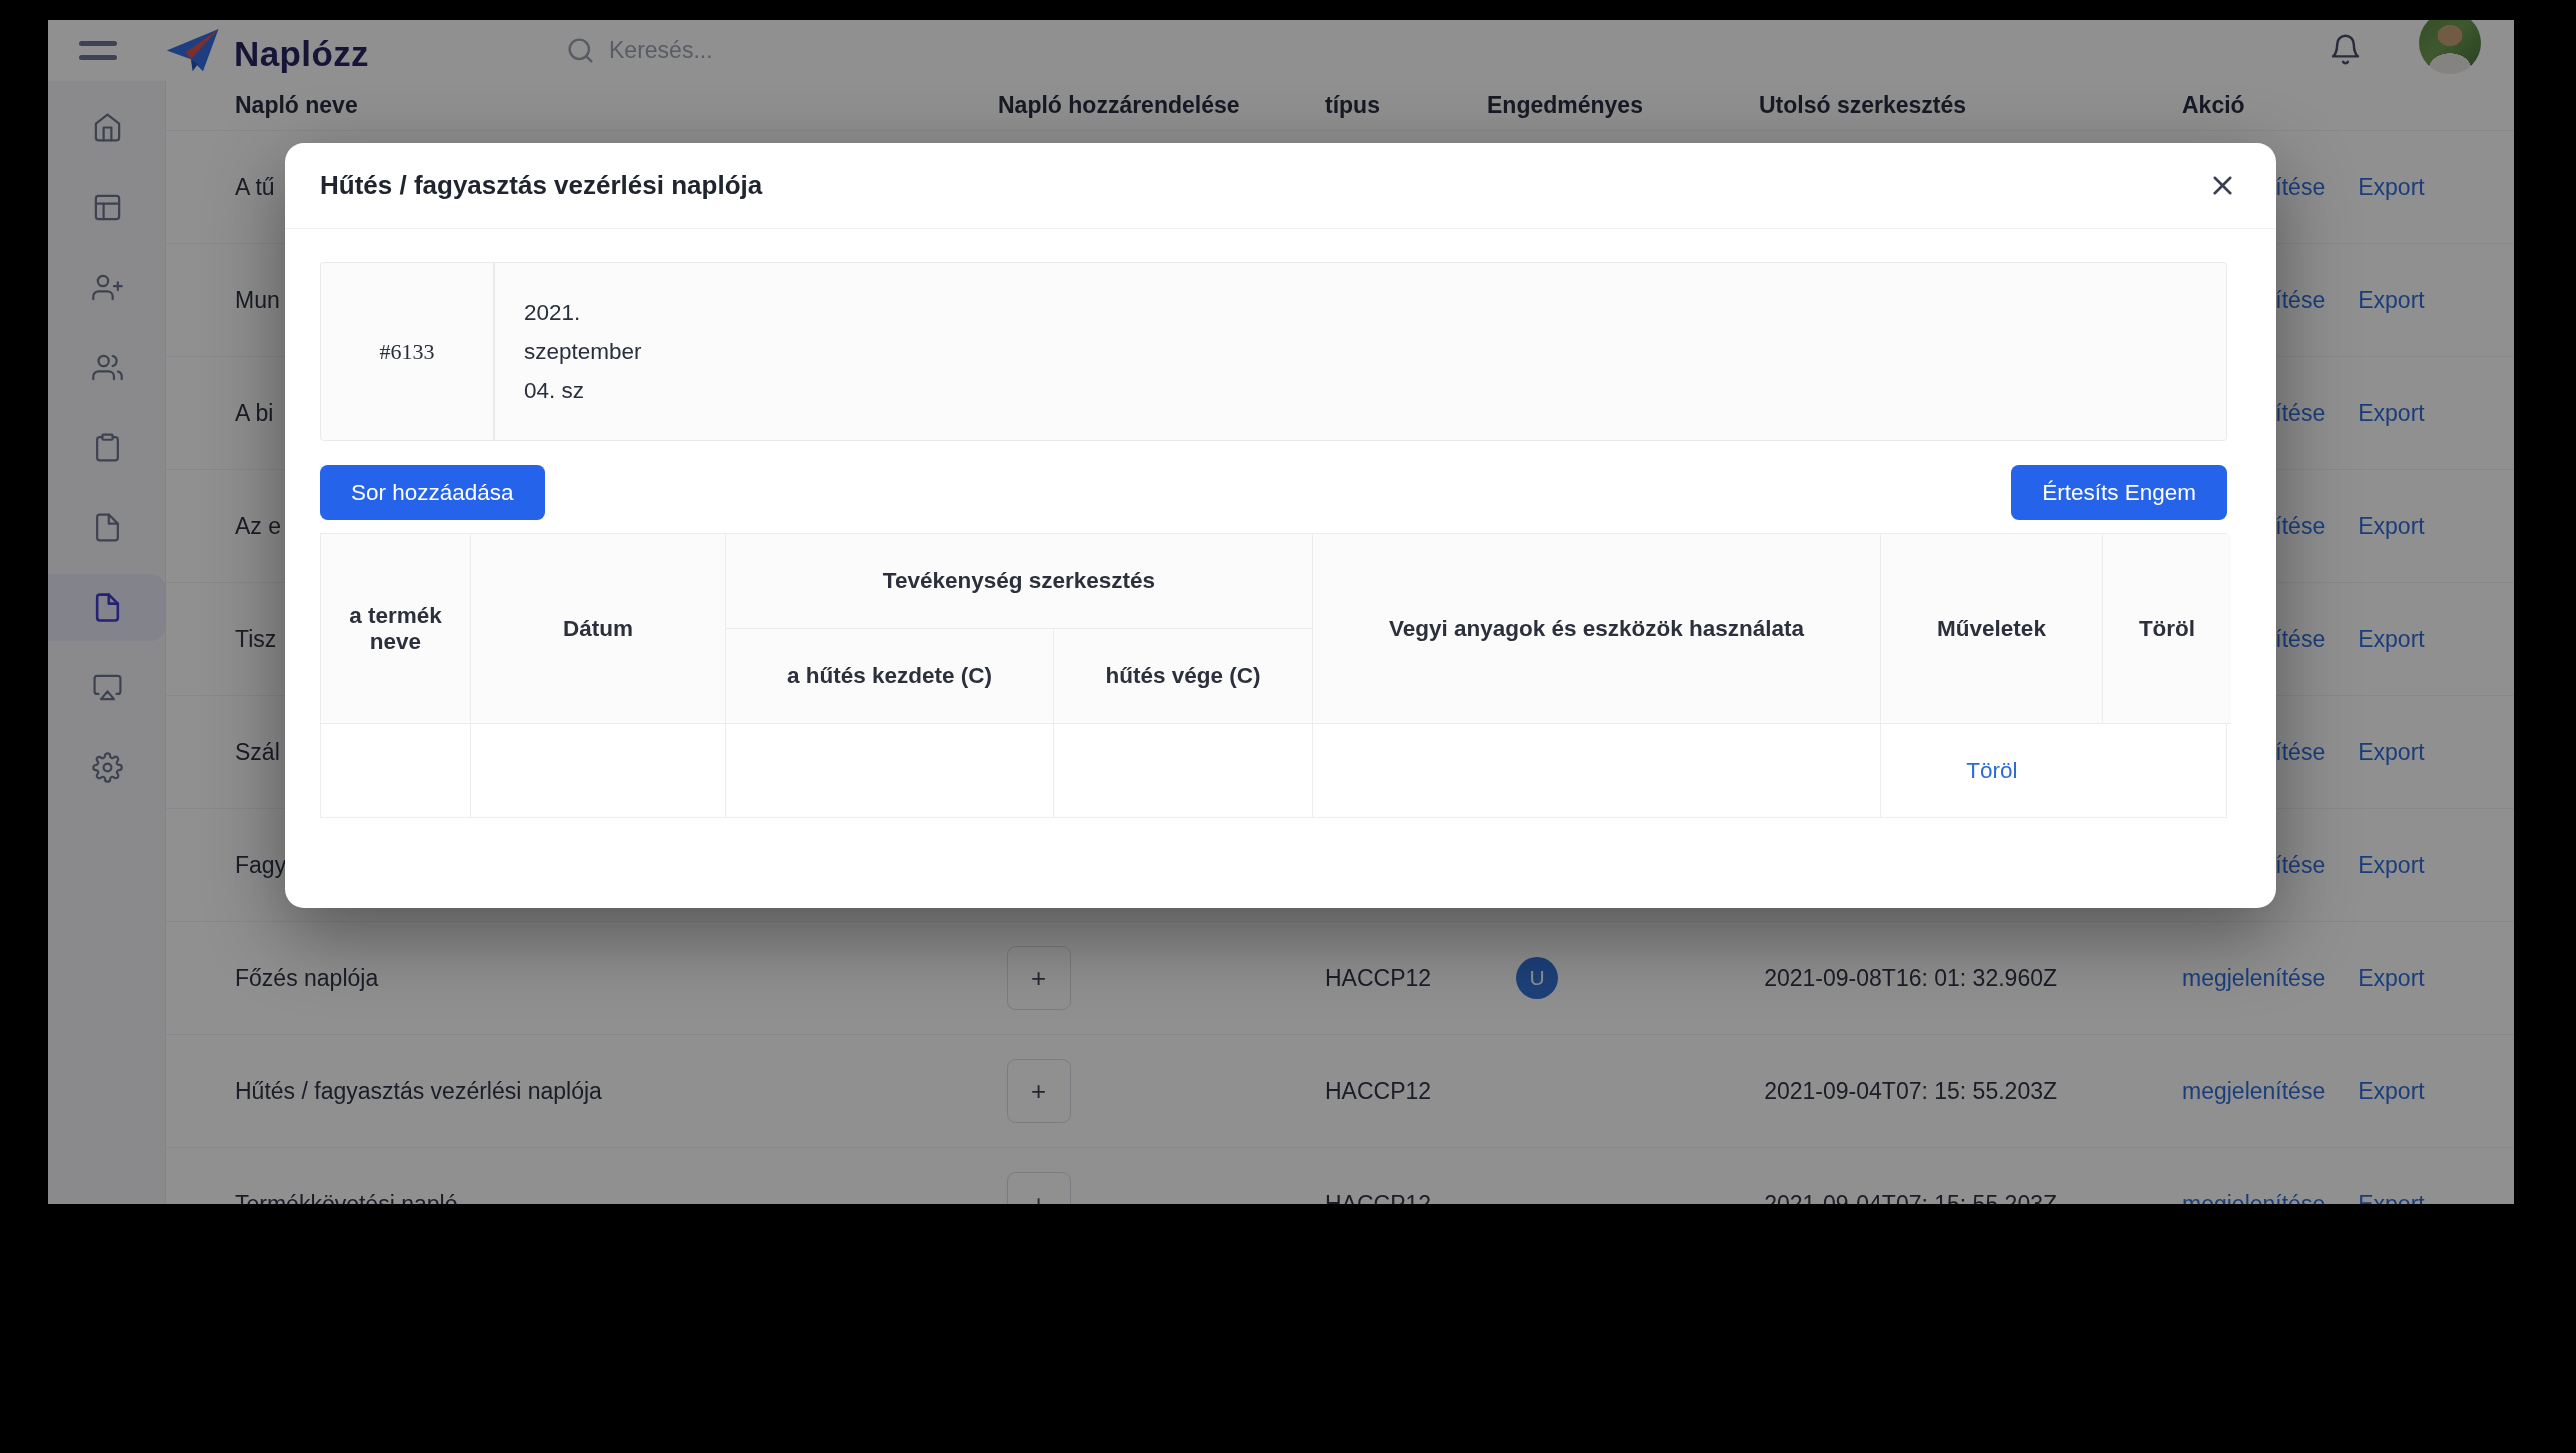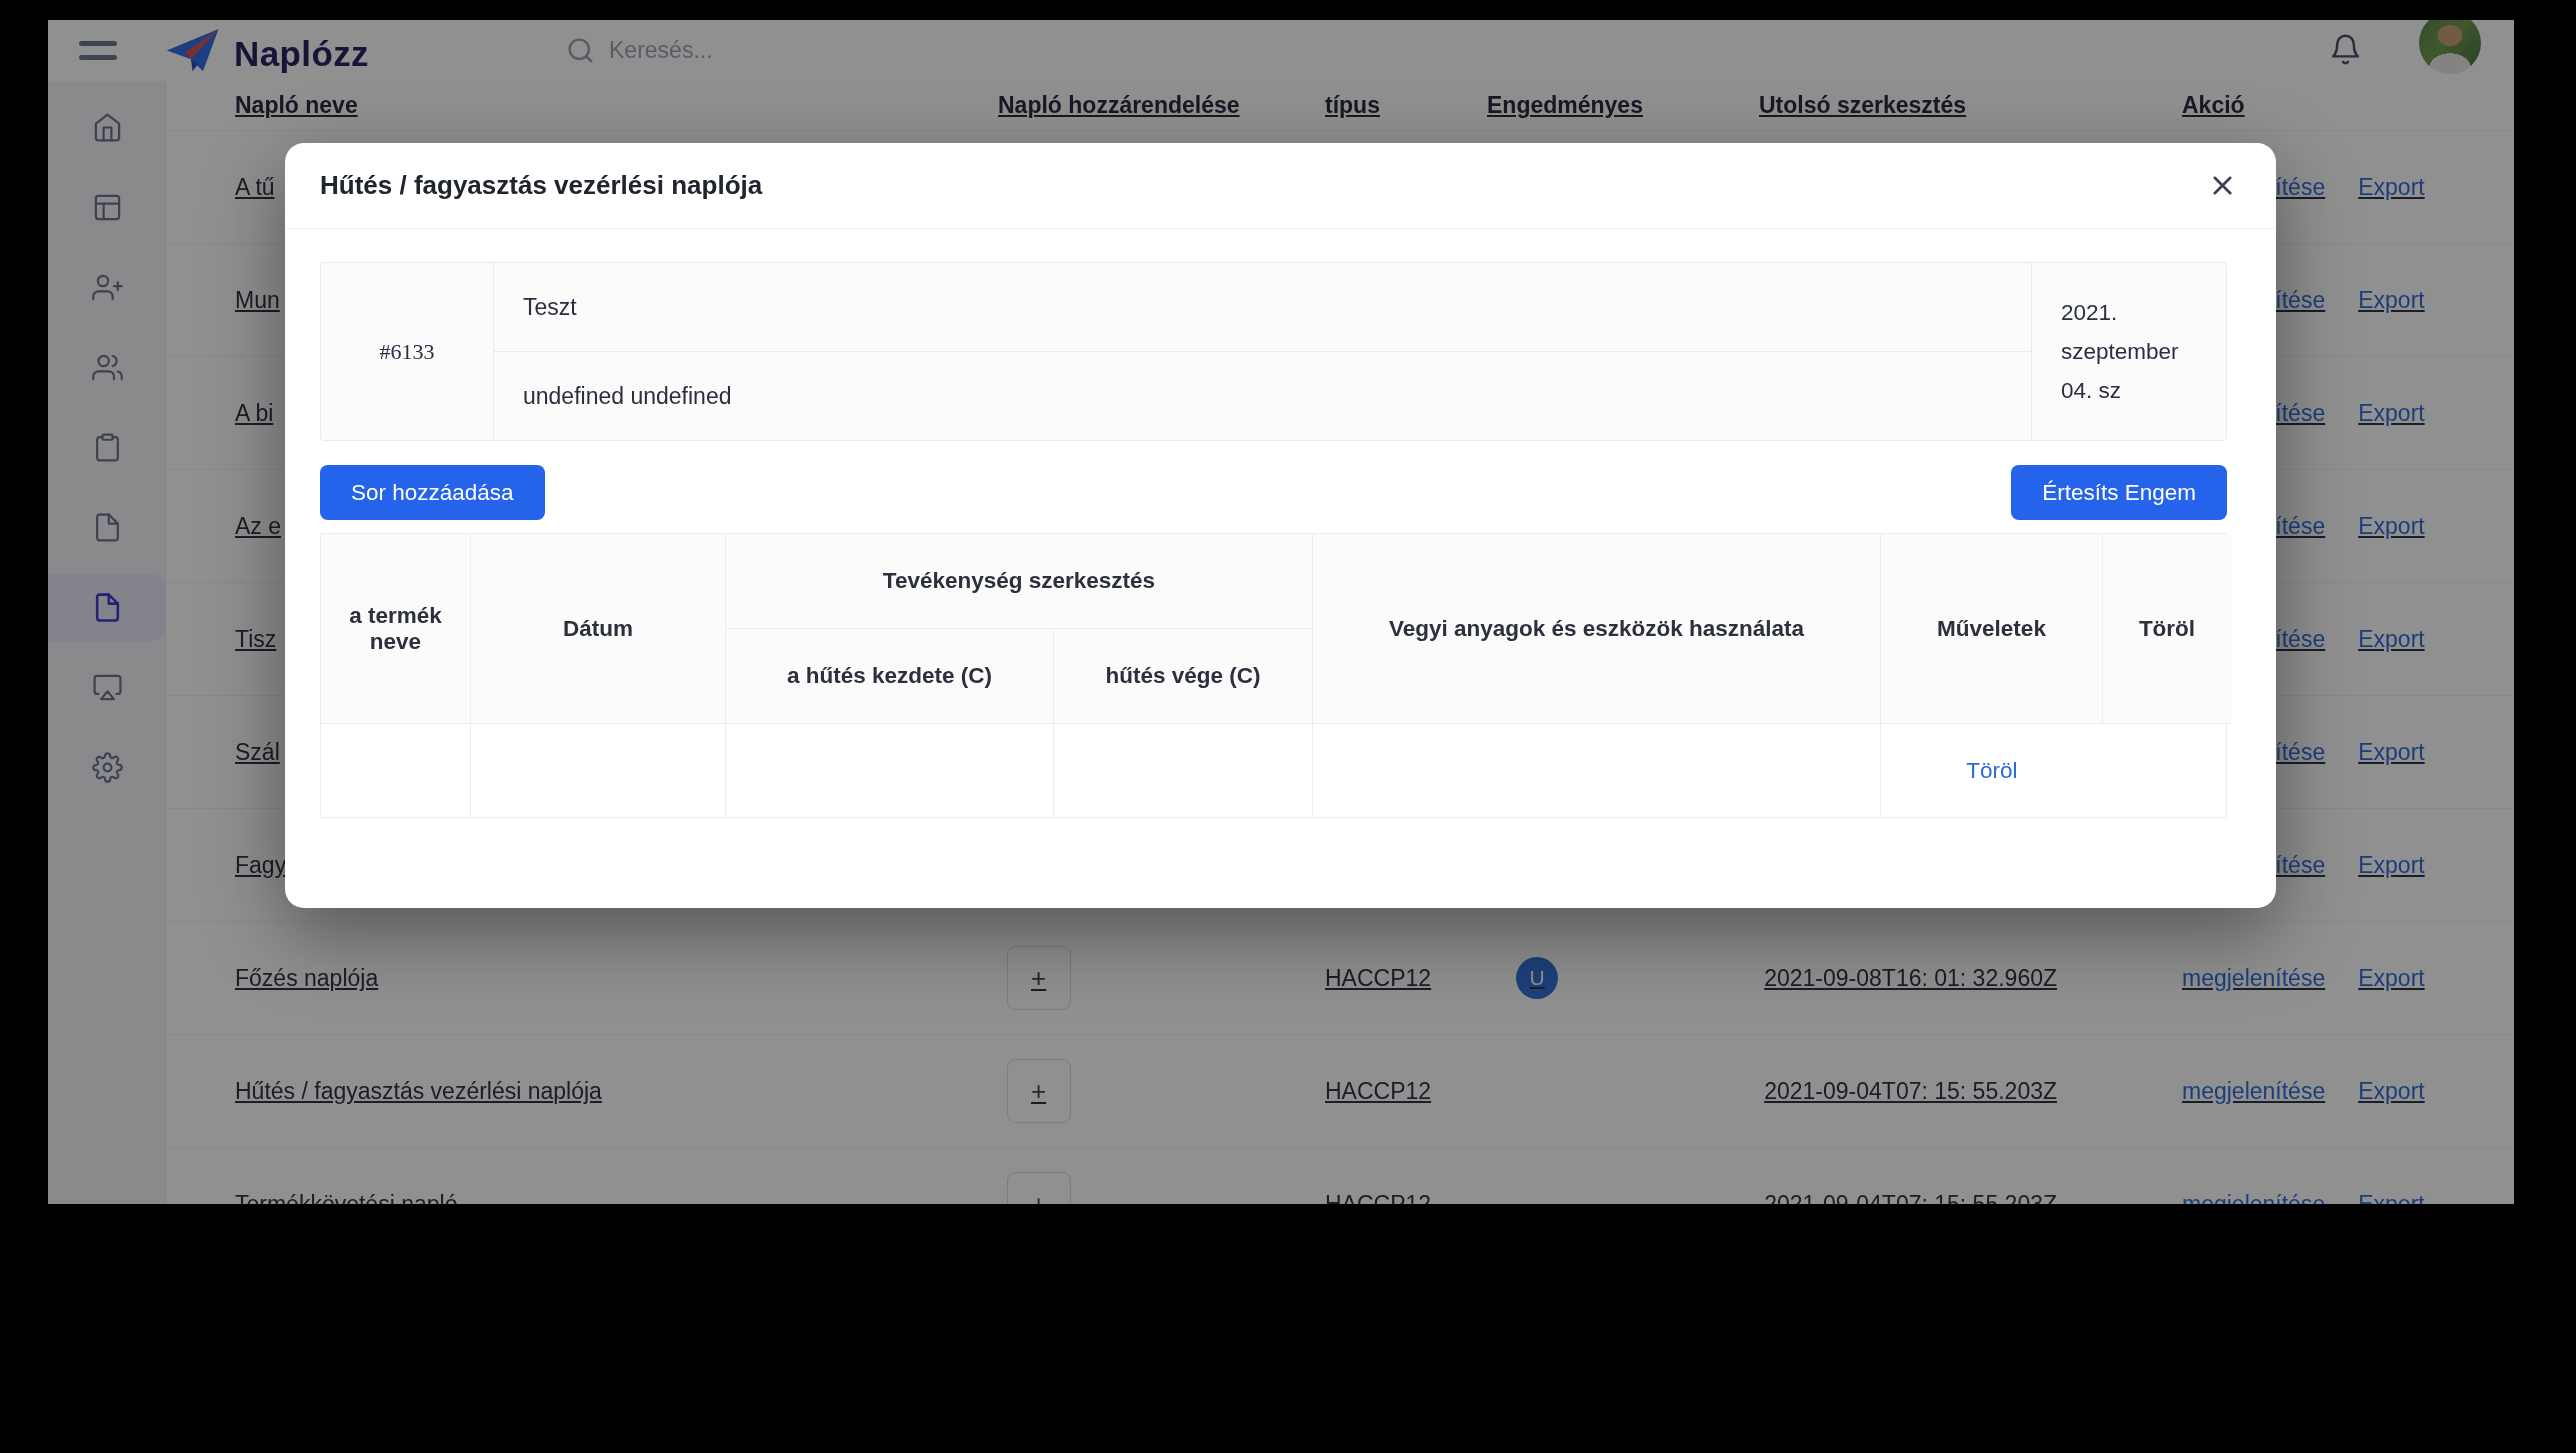--- a/index.html
+++ b/index.html
@@ -25,21 +25,21 @@
       linear-gradient(135deg,#55833f 0%,#6c9a4c 45%,#3f6d34 100%);}
 
   
   .sidebar{position:absolute;left:0;top:61px;width:118px;bottom:0;background:#f4f4f7;border-right:0.9px solid #e8e8ee;}
   .side-item{width:118px;height:67px;margin-top:13px;display:flex;align-items:center;justify-content:center;color:#69718a;cursor:pointer;}
   .side-item.active{background:#e7e8f4;border-radius:0 15.6px 15.6px 0;color:#3c35c9;}
   .side-item svg{display:block;}
 
   
   .main{position:absolute;left:118px;top:61px;right:0;bottom:0;background:#fff;}
-  .trow{display:grid;grid-template-columns:763px 327px 162px 272px 423px 1fr;align-items:center;padding-left:69px;text-decoration:underline;}
+  .trow{display:grid;grid-template-columns:763px 327px 162px 272px 423px 1fr;align-items:center;padding-left:69px;}
   .thead{height:50px;border-bottom:0.9px solid #f0f0f3;font-weight:bold;color:#23283a;font-size:23px;}
   .row{height:113px;border-bottom:0.9px solid #f0f0f3;font-size:23px;color:#2a2f3e;}
   .cell-name{padding-right:17.3px;white-space:nowrap;overflow:hidden;}
   .plus-btn{width:64px;height:64px;margin-left:8.6px;border:0.9px solid #d9dae2;border-radius:8.6px;background:#fff;
     font-size:26px;color:#3a3f50;display:flex;align-items:center;justify-content:center;cursor:pointer;}
   .badge-u{width:42px;height:42px;margin-left:29px;border-radius:50%;background:#2f6fd6;color:#fff;font-size:21px;
     display:flex;align-items:center;justify-content:center;}
   .ts{padding-left:5.2px;white-space:nowrap;}
   .actions{display:flex;gap:33px;align-items:center;}
   .link{color:#2b6bd7;cursor:pointer;white-space:nowrap;}
@@ -344,24 +344,20 @@
       <div class="m-close">
         <svg width="31" height="31" viewBox="0 0 24 24" fill="none" stroke="#3a3f51" stroke-width="2" stroke-linecap="round" stroke-linejoin="round">
             <line x1="18" y1="6" x2="6" y2="18"></line>
             <line x1="6" y1="6" x2="18" y2="18"></line>
           </svg>
       </div>
     </div>
     <div class="m-body">
       <div class="infobox">
         <div class="ib-id">#6133</div>
-        <div class="ib-mid">
-          <div class="r">Teszt</div>
-          <div class="r">undefined undefined</div>
-        </div>
         <div class="ib-date">
           <span>2021.</span>
           <span>szeptember</span>
           <span>04. sz</span>
         </div>
       </div>
 
       <div class="btnrow">
         <button class="btn">Sor hozzáadása</button>
         <button class="btn">Értesíts Engem</button>

